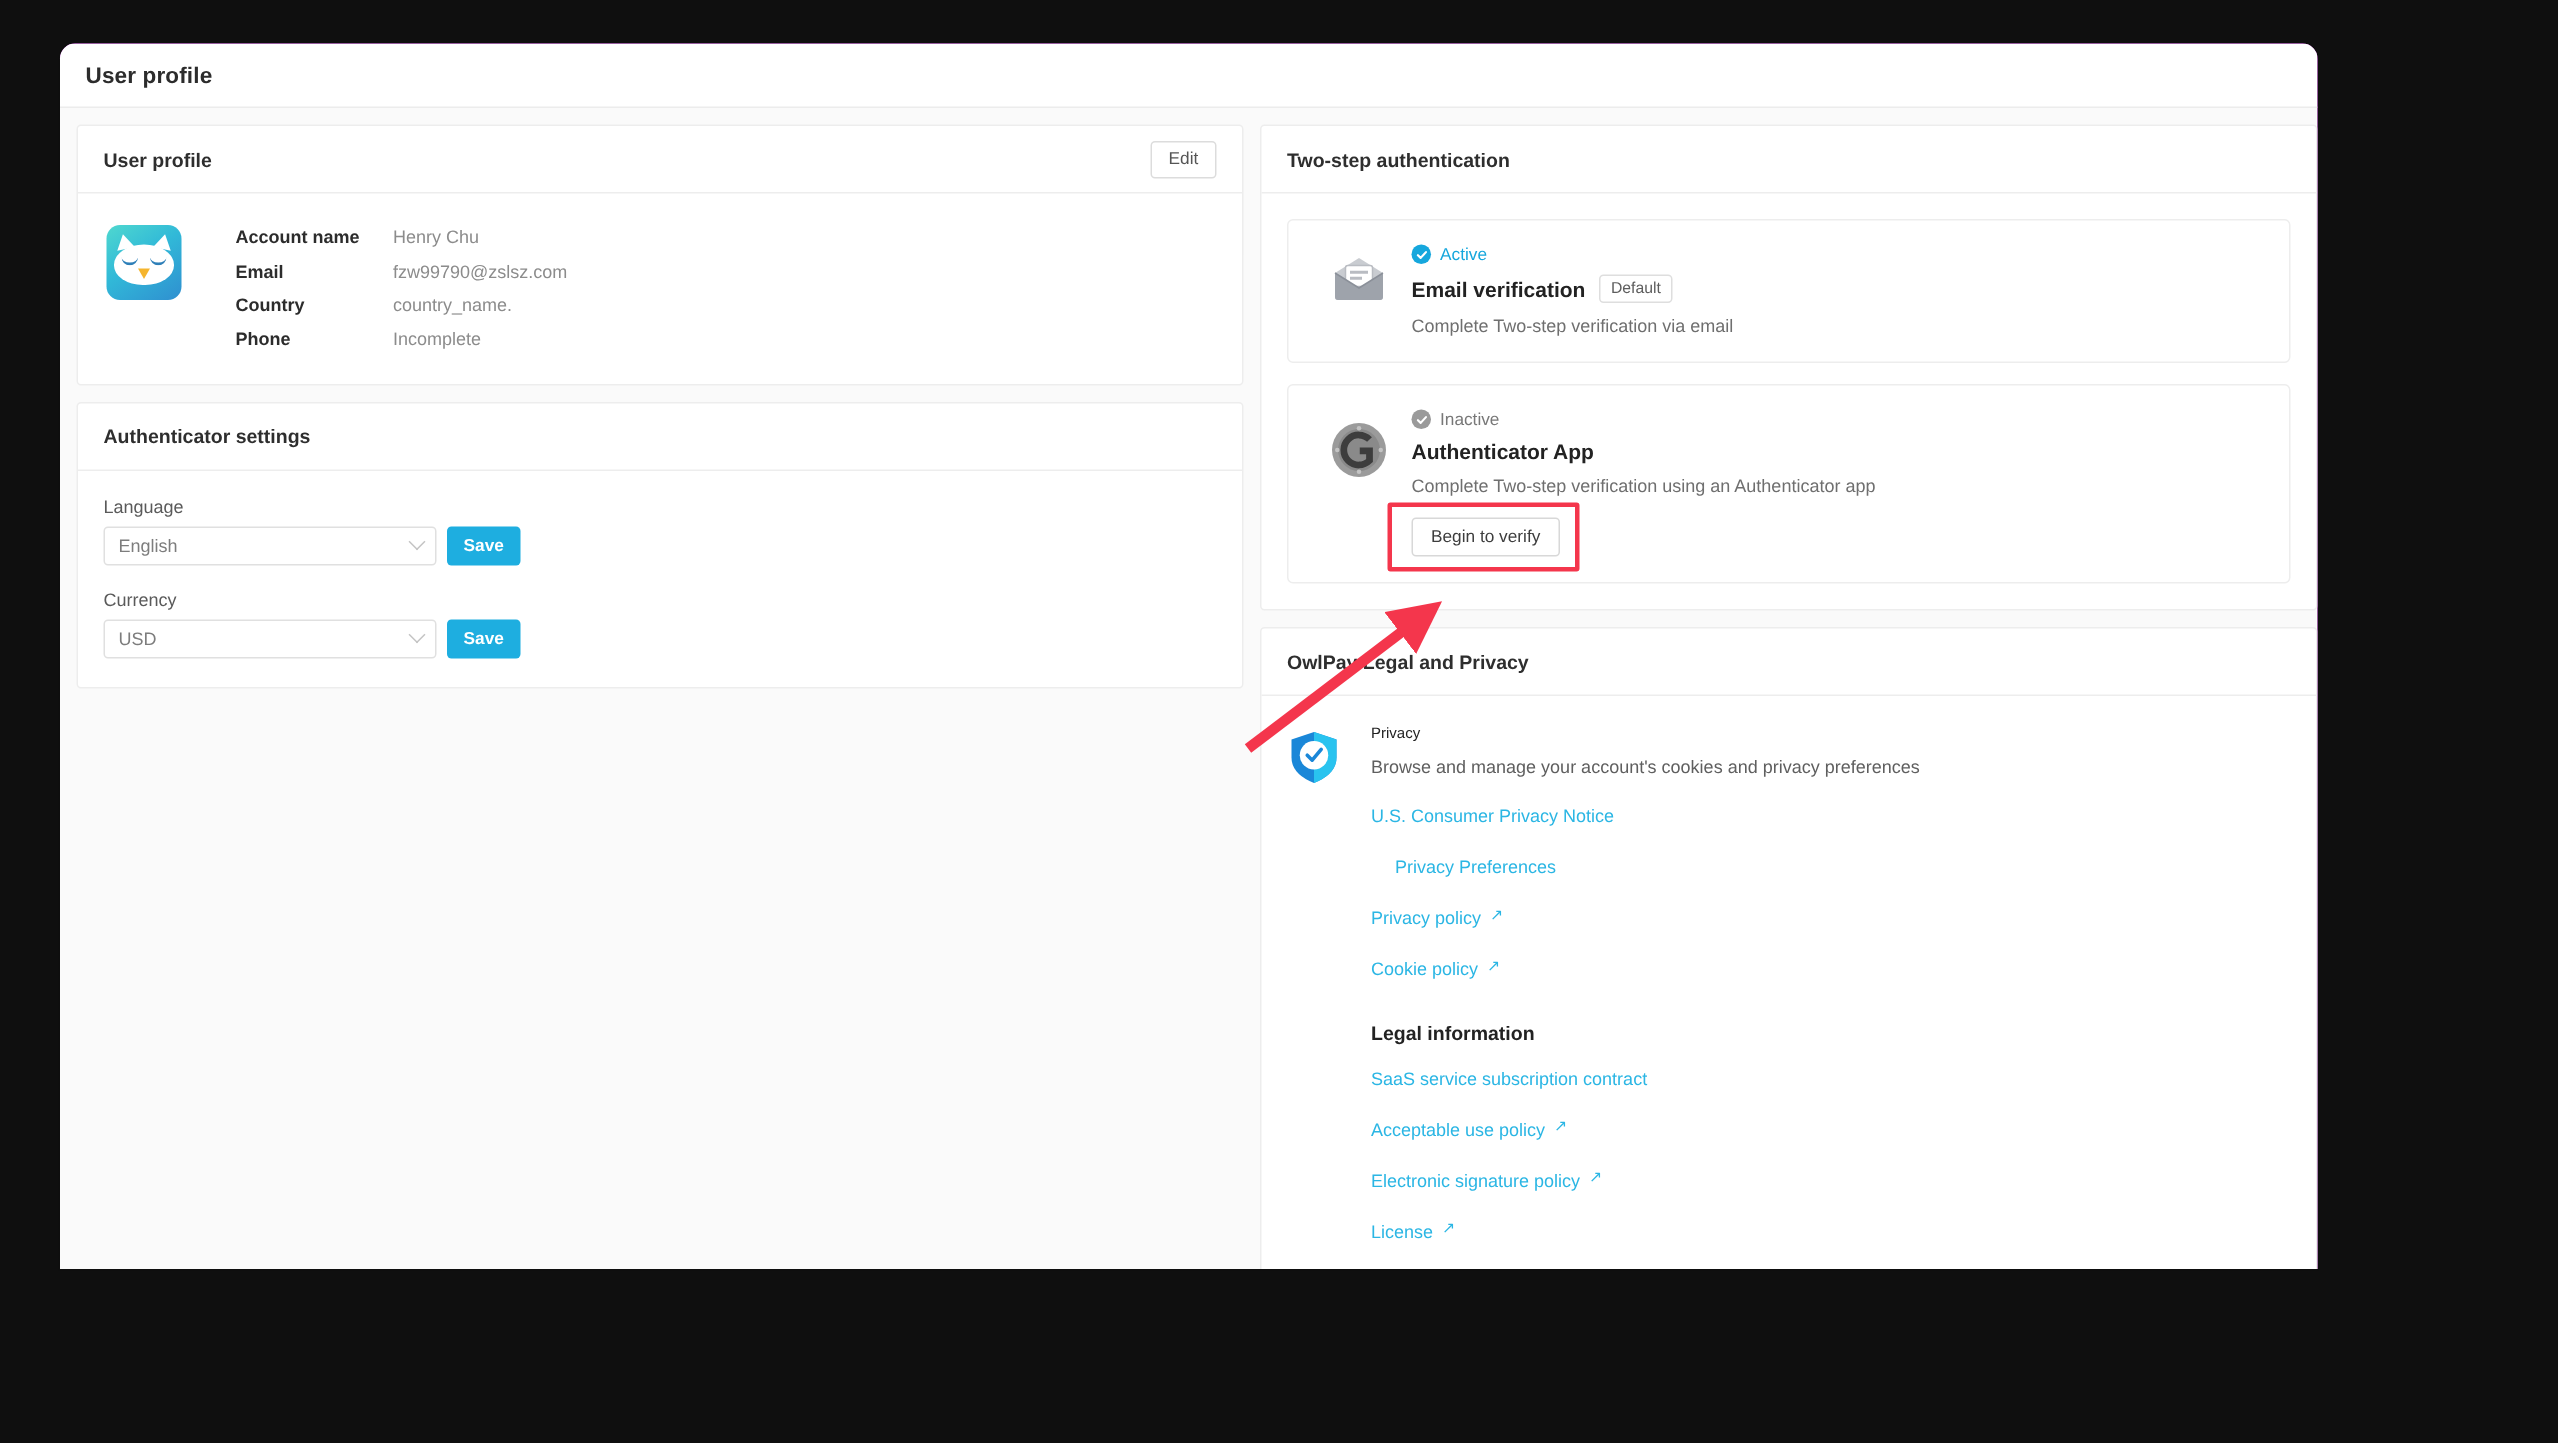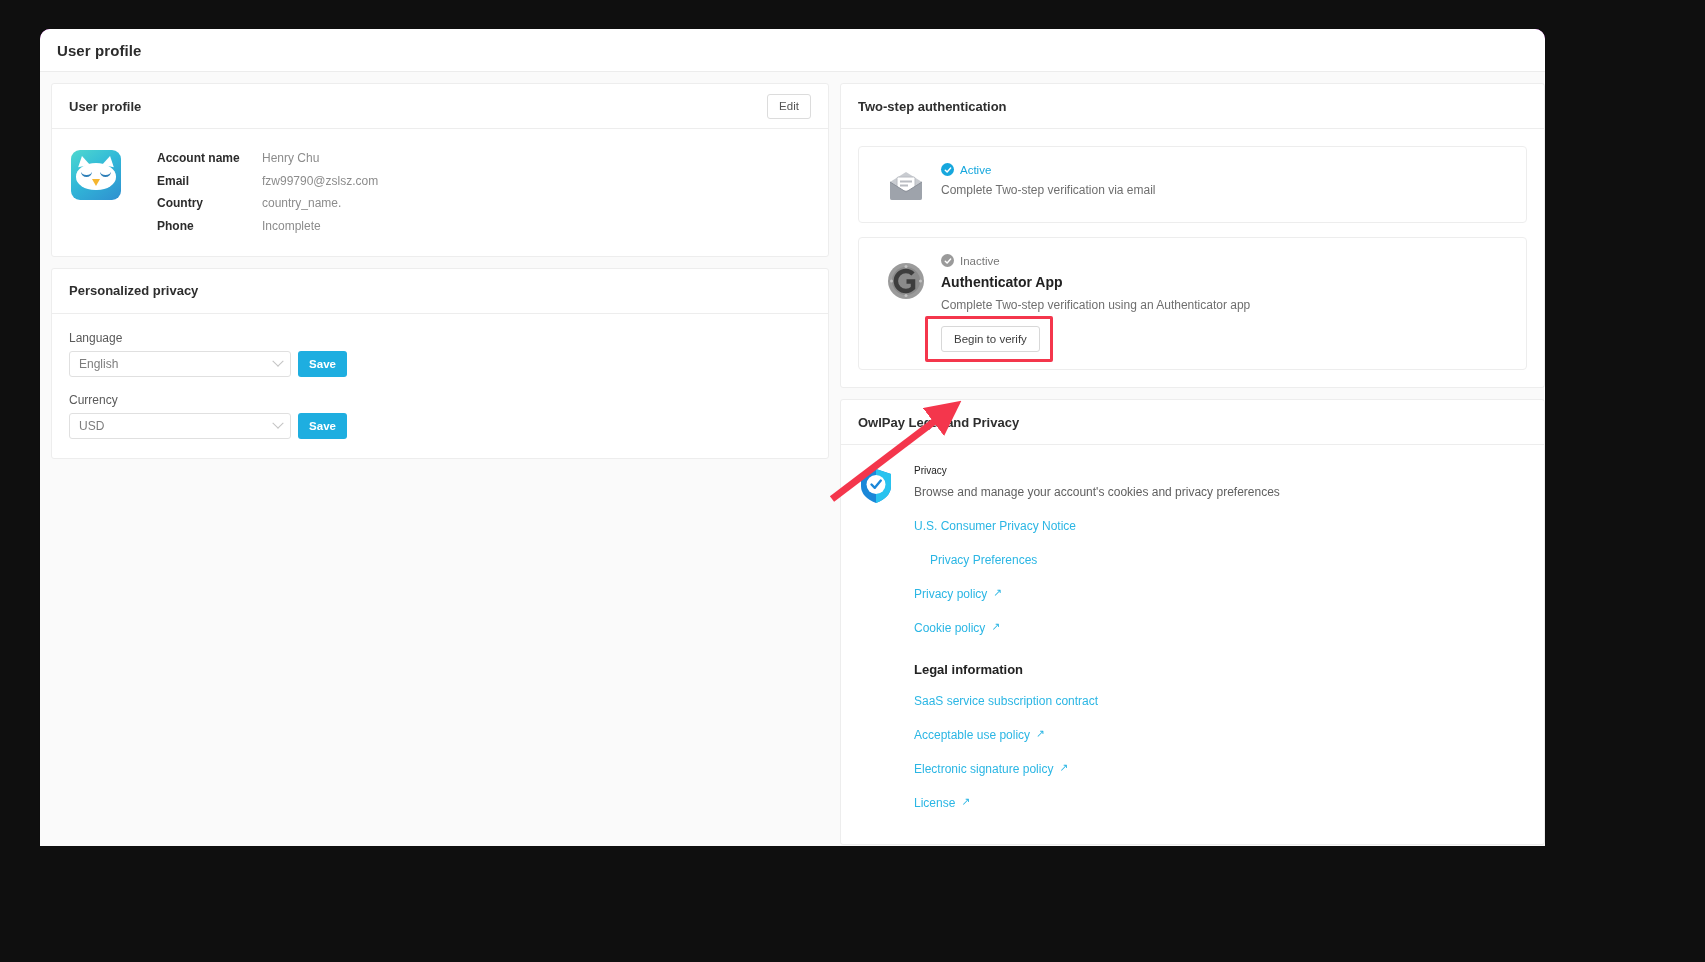--- a/index.html
+++ b/index.html
@@ -335,21 +335,21 @@
                 <div class="field-label">Phone</div>
                 <div class="field-value">Incomplete</div>
               </div>
             </div>
           </div>
         </div>
       </div>
 
       <div class="card">
         <div class="card-head">
-          <div class="card-head-title">Personalized privacy</div>
+          <div class="card-head-title">Authenticator settings</div>
         </div>
         <div class="card-body">
 
           <div class="setting-block">
             <div class="setting-label">Language</div>
             <div class="setting-control">
               <div class="select">
                 <span class="select-value">English</span>
                 <span class="chev"></span>
               </div>
@@ -393,20 +393,24 @@
               </svg>
             </div>
             <div class="auth-main">
               <div class="status-line">
                 <span class="status-dot active">
                   <svg width="8" height="8" viewBox="0 0 10 10">
                       <path d="M1.6 5.2 L3.9 7.4 L8.3 2.6" fill="none" stroke="#ffffff" stroke-width="1.8" stroke-linecap="round" stroke-linejoin="round"></path>
                     </svg>
                 </span>
                 <span class="status-text active">Active</span>
+              </div>
+              <div class="auth-title-row">
+                <span class="auth-title">Email verification</span>
+                <span class="badge-default">Default</span>
               </div>
               <div class="auth-desc">Complete Two-step verification via email</div>
             </div>
           </div>
 
           <div class="auth-item">
             <div class="auth-icon">
               <svg width="38" height="38" viewBox="0 0 38 38">
                 <circle cx="19" cy="19" r="18" fill="#9b9b9b"></circle>
                 <circle cx="19" cy="19" r="14" fill="#8a8a8a"></circle>

